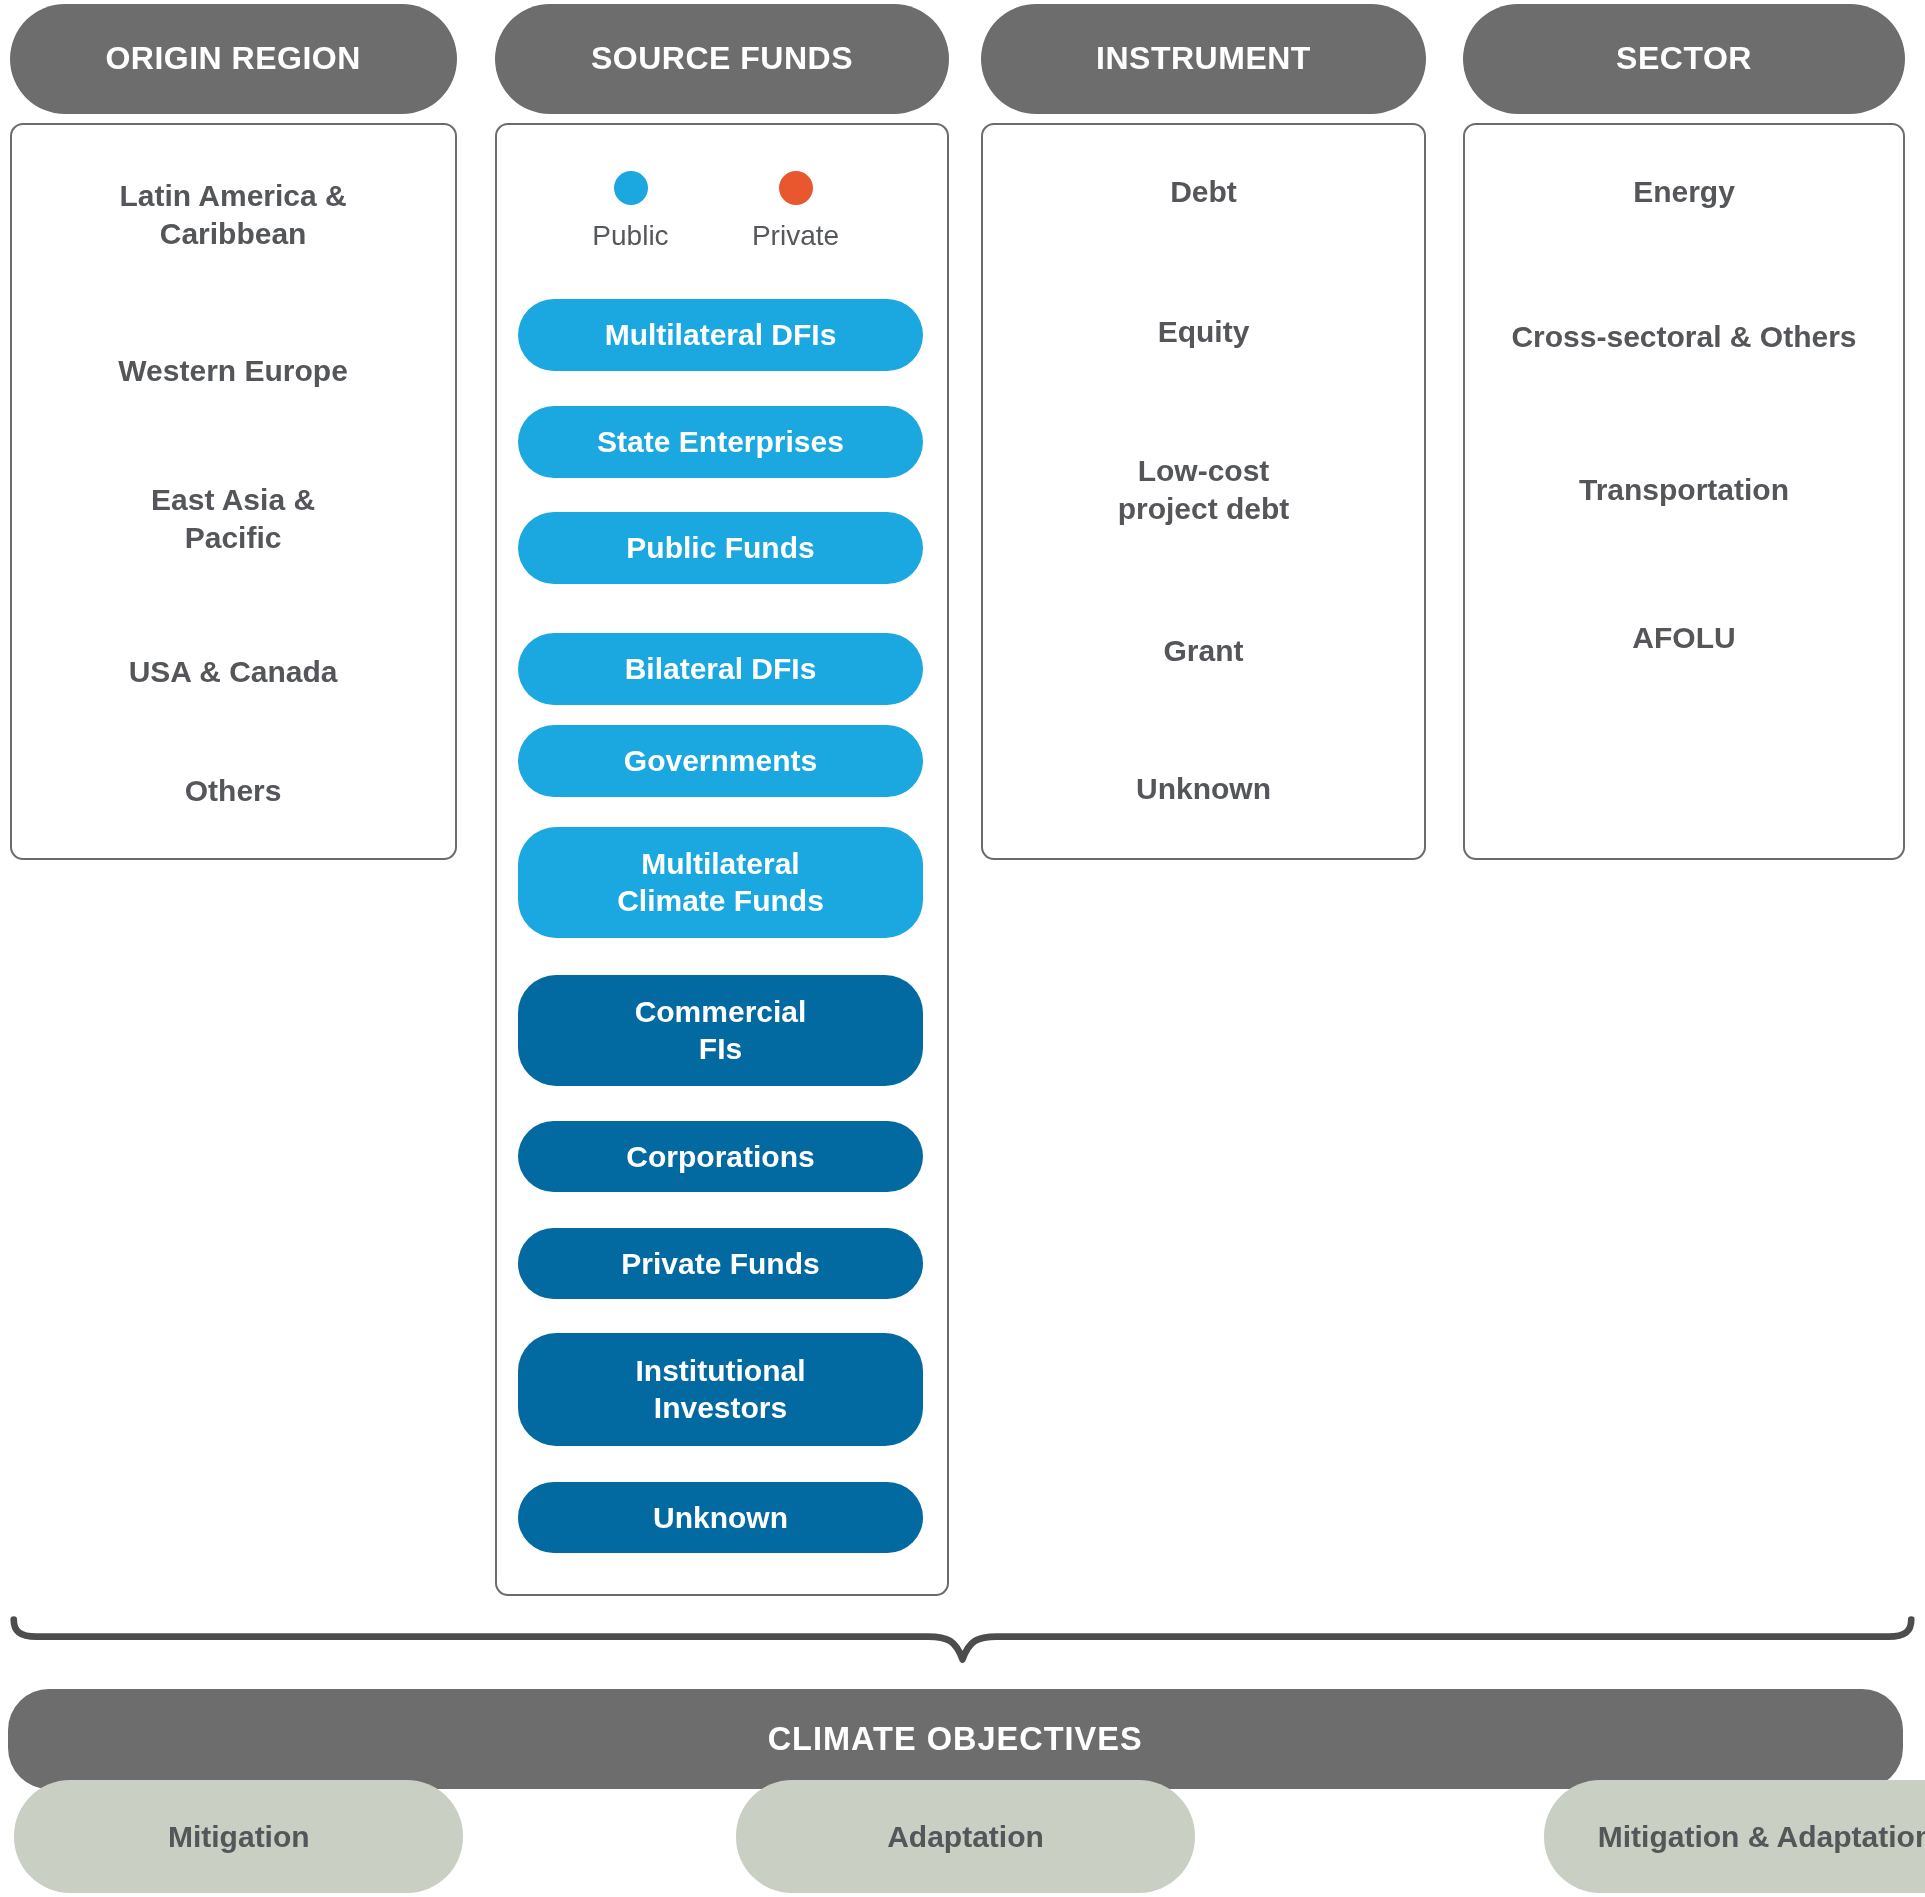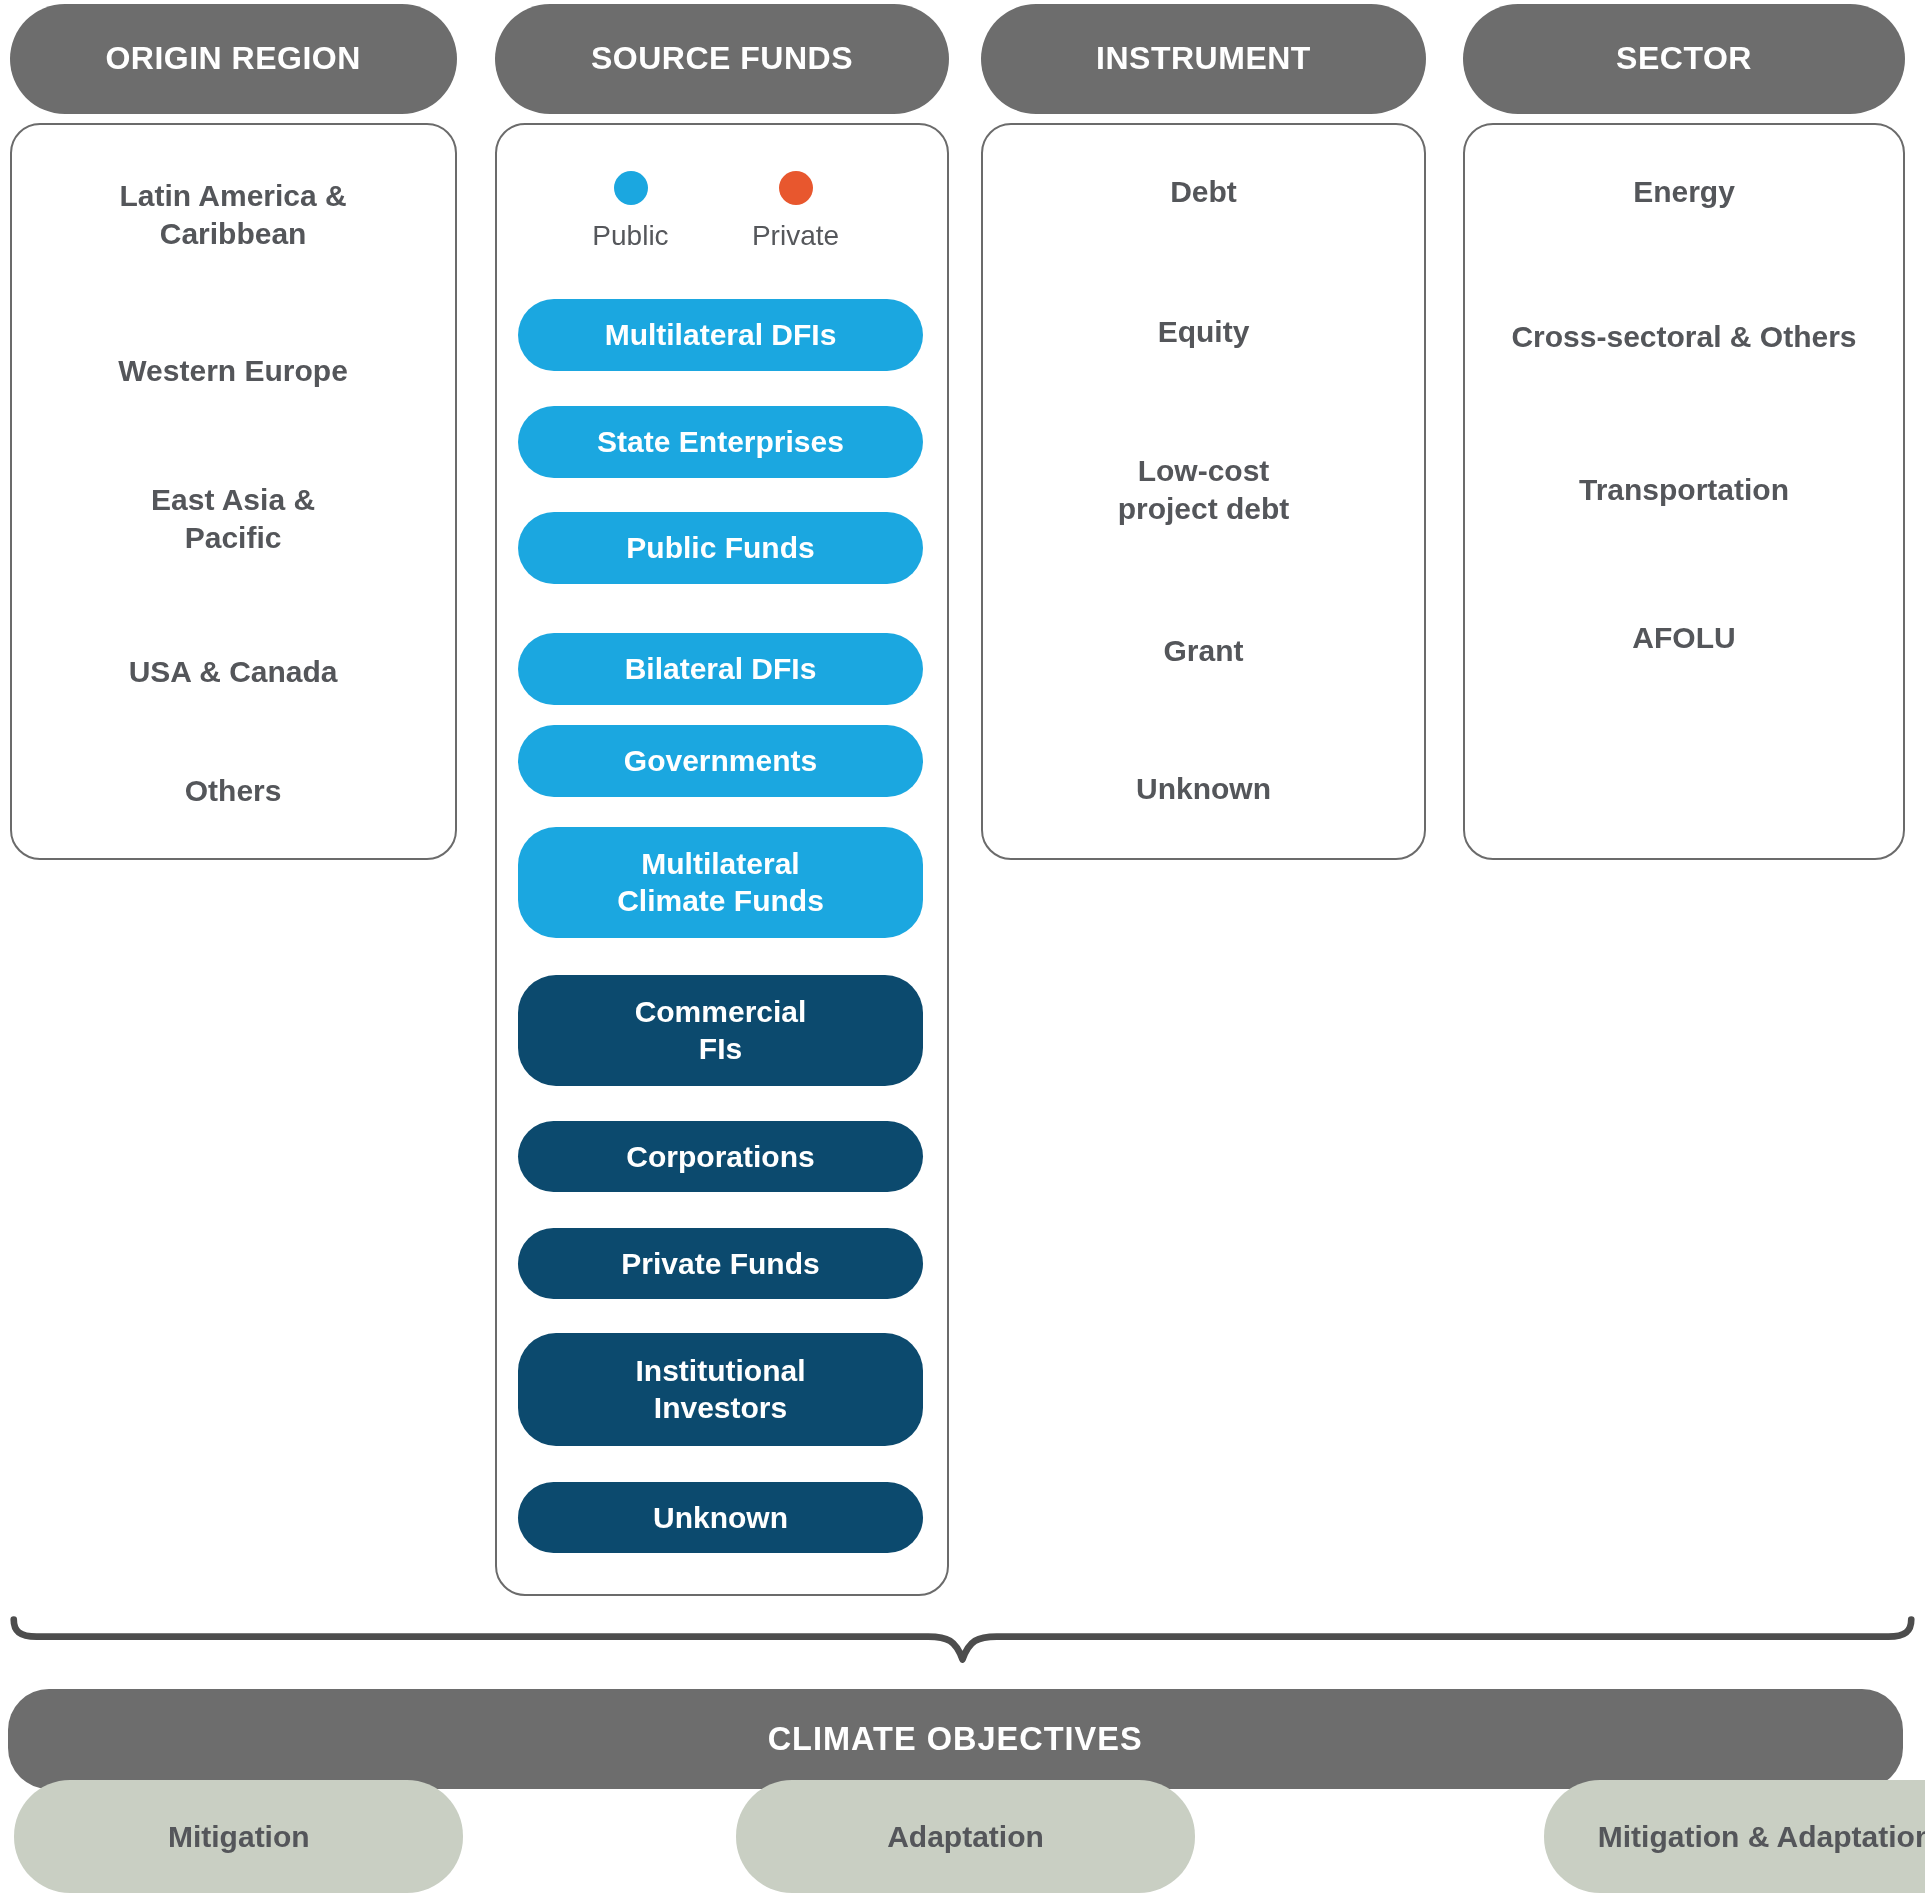--- a/index.html
+++ b/index.html
@@ -11,21 +11,21 @@
   
   .col { position: absolute; top: 3.8px; }
   .col-header {
     position: absolute; left: 0; top: 0; width: 100%; height: 110px;
     background: #6D6D6D; border-radius: 55px;
     display: flex; align-items: center; justify-content: center;
     color: #ffffff; font-weight: 700; font-size: 32px; letter-spacing: 0.5px;
   }
   .col-box {
     position: absolute; left: 0; top: 119px; width: 100%;
-    background: #ffffff; border: 2.9px solid #6B6B6B; border-radius: 30px;
+    background: #ffffff; border: 2.9px solid #6B6B6B; border-radius: 13px;
   }
   .item {
     position: absolute; left: 0; width: 100%;
     transform: translateY(-50%);
     text-align: center; color: #54565A; font-weight: 700; font-size: 30px;
     line-height: 38px; white-space: pre-line;
   }
 
   
   .legend-group { position: absolute; width: 153px; text-align: center; }
@@ -36,21 +36,21 @@
 
   
   .fund-pill {
     position: absolute; left: 21px; width: 405px;
     border-radius: 38px;
     display: flex; align-items: center; justify-content: center;
     color: #ffffff; font-weight: 700; font-size: 30px; line-height: 37px;
     text-align: center; white-space: pre-line;
   }
   .fund-pill[data-type="public"]  { background: #1BA7E0; }
-  .fund-pill[data-type="private"] { background: #0c4a6e; }
+  .fund-pill[data-type="private"] { background: #0369a1; }
 
   
   .brace-svg { position: absolute; left: 0; top: 1610px; width: 1925px; height: 59px; }
   .objectives-bar {
     position: absolute; left: 7.6px; top: 1689px; width: 1895px; height: 100px;
     background: #6D6D6D; border-radius: 41px;
     display: flex; align-items: center; justify-content: center;
     color: #ffffff; font-weight: 700; font-size: 32.5px; letter-spacing: 1px;
   }
   .objective-pill {

